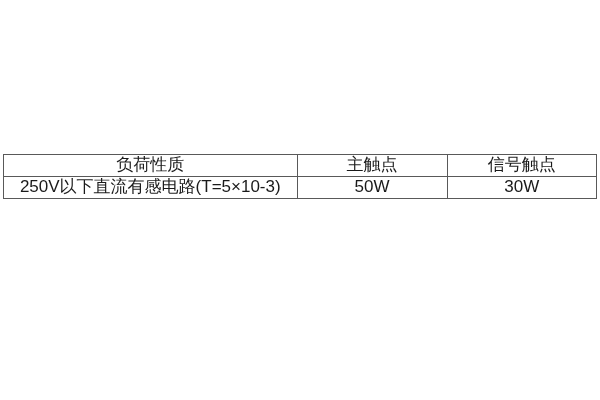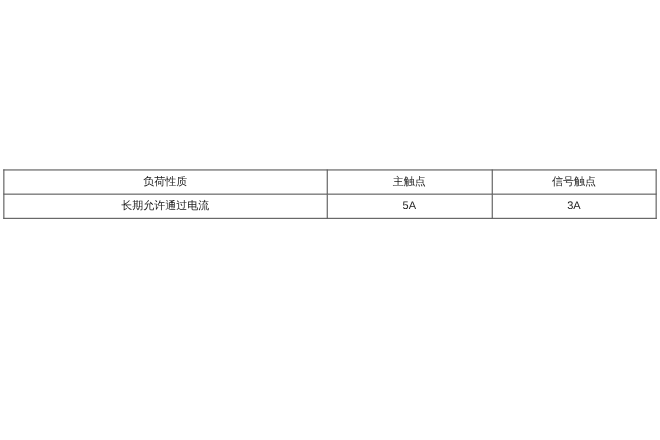--- a/index.html
+++ b/index.html
@@ -22,21 +22,21 @@
     border-collapse: collapse;
     table-layout: fixed;
   }
   .spec-table th,
   .spec-table td {
     border: 1px solid #595959;
     height: 21px;
     padding: 0 4px;
     text-align: center;
     vertical-align: middle;
-    font-size: 10px;
+    font-size: 17px;
     font-weight: 400;
     color: #1a1a1a;
     line-height: 1.2;
     white-space: nowrap;
     overflow: hidden;
   }
   col.c1 { width: 49.5%; }
   col.c2 { width: 25.3%; }
   col.c3 { width: 25.2%; }
 </style>
@@ -51,18 +51,18 @@
   </colgroup>
   <thead>
     <tr>
       <th>负荷性质</th>
       <th>主触点</th>
       <th>信号触点</th>
     </tr>
   </thead>
   <tbody>
     <tr>
-      <td>长期允许通过电流</td>
-      <td>5A</td>
-      <td>3A</td>
+      <td>250V以下直流有感电路(T=5×10-3)</td>
+      <td>50W</td>
+      <td>30W</td>
     </tr>
   </tbody>
 </table>
 
 </body></html>

